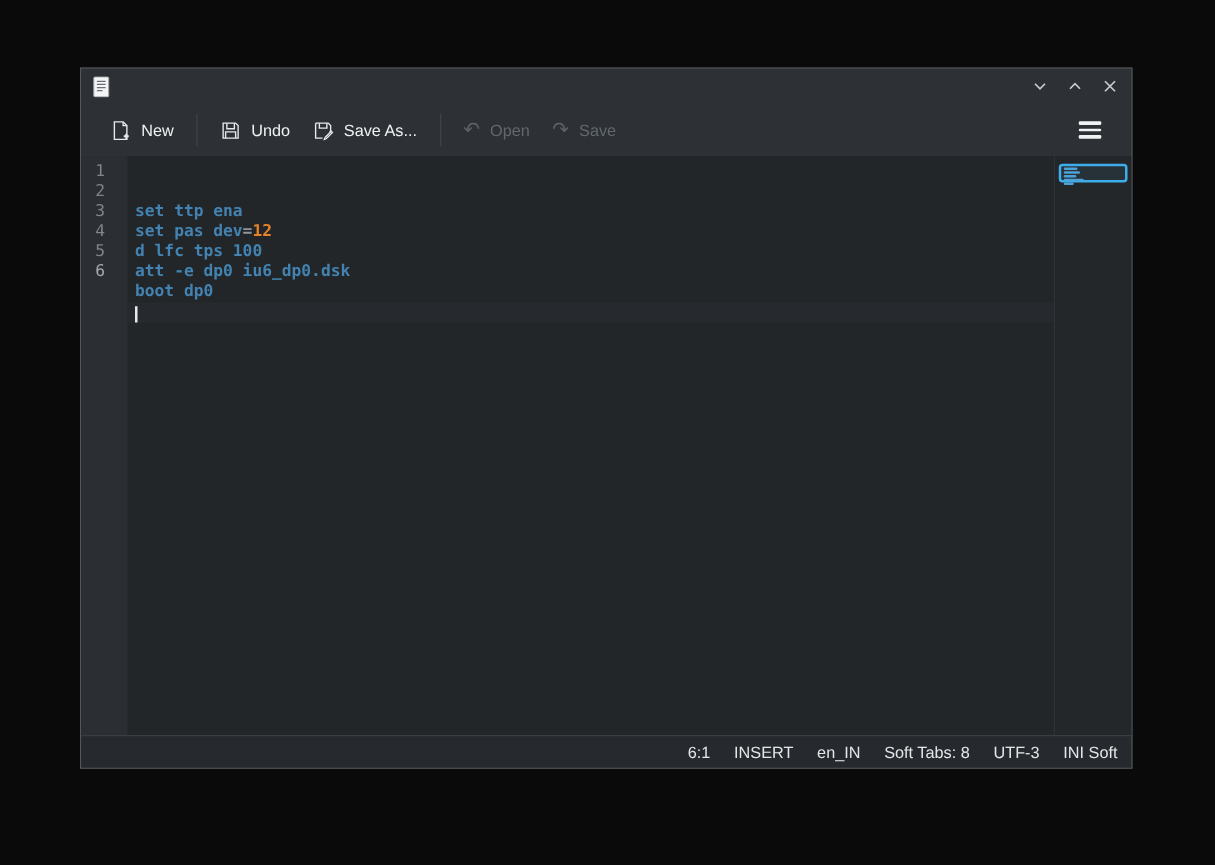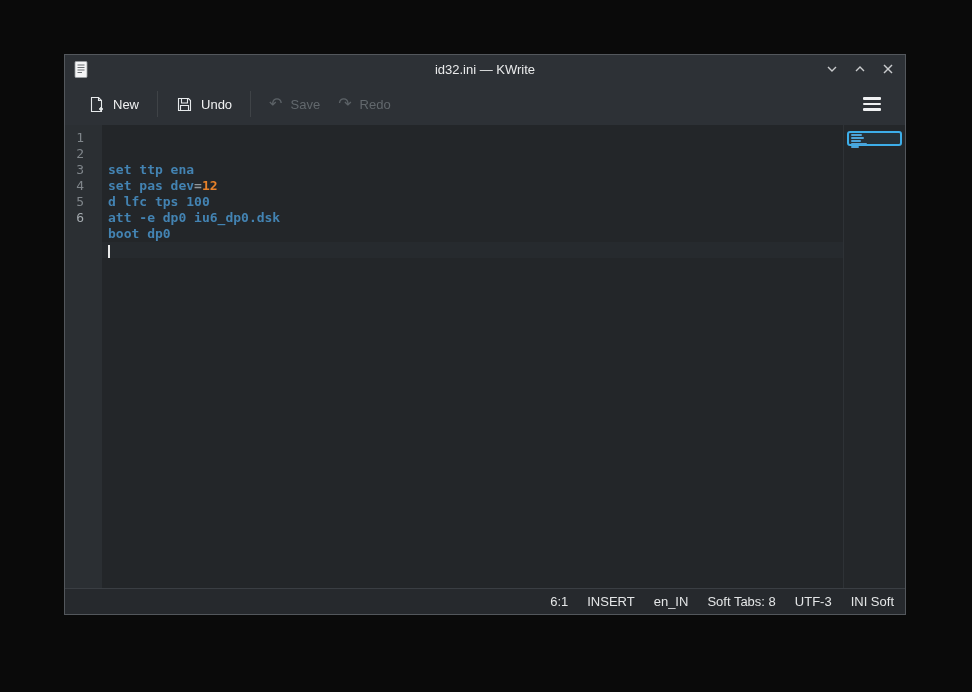--- a/index.html
+++ b/index.html
@@ -177,21 +177,20 @@
   <div class="titlebar">
     <span class="app-icon">
       <svg width="14" height="17" viewBox="0 0 14 17">
         <rect x="1" y="0.5" width="12" height="16" rx="1" fill="#f4f5f6" stroke="#9a9ea1" stroke-width="0.8"></rect>
         <line x1="3.5" y1="4" x2="10.5" y2="4" stroke="#6a6e72" stroke-width="1"></line>
         <line x1="3.5" y1="6.5" x2="10.5" y2="6.5" stroke="#6a6e72" stroke-width="1"></line>
         <line x1="3.5" y1="9" x2="10.5" y2="9" stroke="#6a6e72" stroke-width="1"></line>
         <line x1="3.5" y1="11.5" x2="8" y2="11.5" stroke="#6a6e72" stroke-width="1"></line>
       </svg>
     </span>
-    <span class="title">id32.ini — KWrite</span>
     <span class="win-controls">
       <button class="win-btn" title="Minimize">
         <svg width="12" height="12" viewBox="0 0 12 12">
             <polyline points="2,4 6,8 10,4"></polyline>
           </svg>
       </button>
       <button class="win-btn" title="Maximize">
         <svg width="12" height="12" viewBox="0 0 12 12">
             <polyline points="2,8 6,4 10,8"></polyline>
           </svg>
@@ -217,28 +216,36 @@
     </button>
     <div class="tb-sep"></div>
     <button class="tb-btn">
       <svg width="17" height="17" viewBox="0 0 17 17">
         <path d="M2.5 2.5 h10 l2 2 v10 h-12 z"></path>
         <path d="M5.5 2.5 v4.5 h6 v-4.5"></path>
         <path d="M4.5 14.5 v-5 h8 v5"></path>
       </svg>
       <span>Undo</span>
     </button>
+    <button class="tb-btn">
+      <svg width="17" height="17" viewBox="0 0 17 17">
+        <path d="M2.5 2.5 h10 l2 2 v5 h-1 M8 14.5 h-5.5 v-12"></path>
+        <path d="M5.5 2.5 v4 h6 v-4"></path>
+        <path d="M10 14 l5 -5 l1 1 l-5 5 l-1.6 0.6 z" stroke-width="1"></path>
+      </svg>
+      <span>Save As...</span>
+    </button>
     <div class="tb-sep"></div>
     <button class="tb-btn disabled">
       <span class="u-glyph">↶</span>
-      <span>Save</span>
+      <span>Open</span>
     </button>
     <button class="tb-btn disabled">
       <span class="u-glyph">↷</span>
-      <span>Redo</span>
+      <span>Save</span>
     </button>
     <div class="spacer"></div>
     <button class="hamburger" title="Menu">
       <span class="bar"></span>
       <span class="bar"></span>
       <span class="bar"></span>
     </button>
   </div>
 
   <div class="content">

